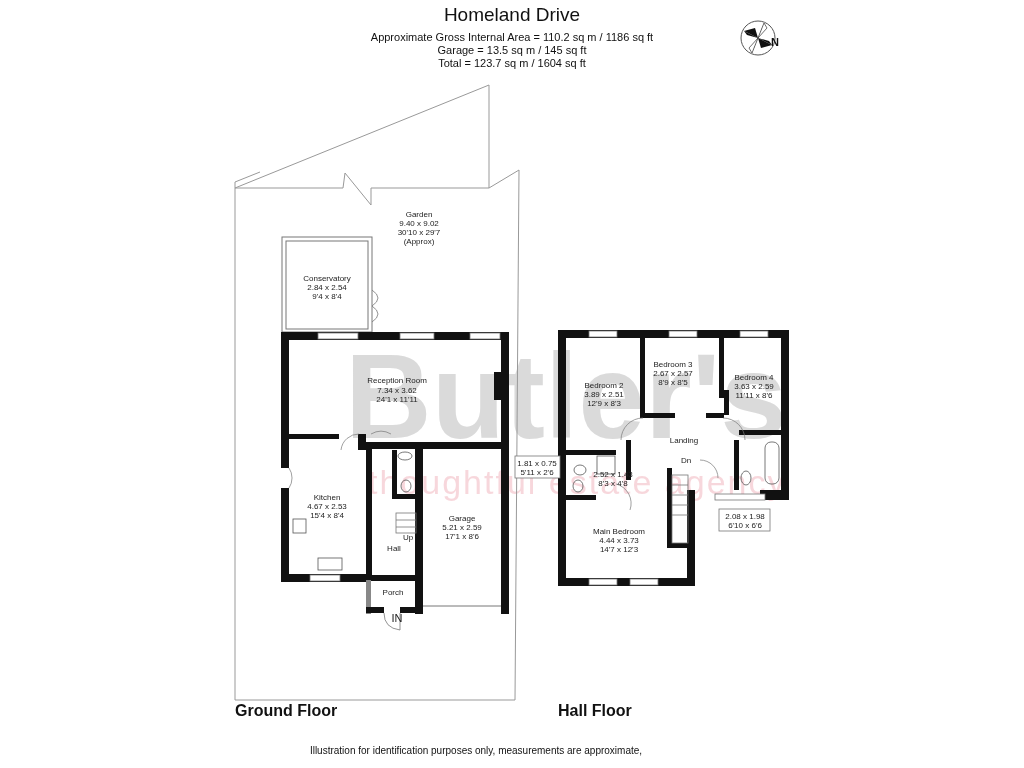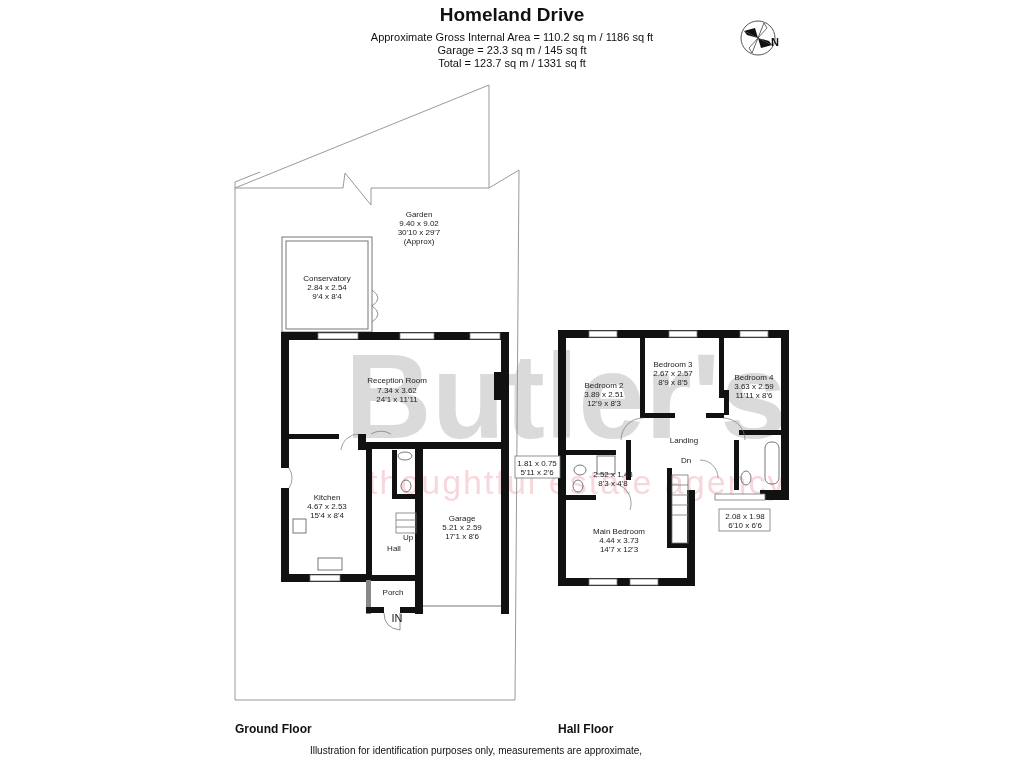--- a/index.html
+++ b/index.html
@@ -1,34 +1,34 @@
 <!DOCTYPE html>
 <html><head>
 <meta charset="utf-8">
 <style>
   html, body { margin:0; padding:0; background:#fff; }
   body { width:1024px; height:768px; position:relative; overflow:hidden; font-family:"Liberation Sans", sans-serif; color:#111; }
-  .title { position:absolute; left:0; width:1024px; top:4px; text-align:center; font-weight:bold; font-size:19px; }
+  .title { position:absolute; left:0; width:1024px; top:4px; text-align:center; font-weight:normal; font-size:19px; }
   .sub { position:absolute; left:0; width:1024px; text-align:center; font-size:11px; line-height:13px; }
   .compass { position:absolute; left:738px; top:18px; width:40px; height:40px; }
   .compass-n { position:absolute; left:771px; top:36px; font-size:11px; font-weight:bold; }
   svg.plan { position:absolute; left:0; top:0; }
-  .floor-label { position:absolute; top:702px; font-size:12px; font-weight:bold;margin-top:20px; }
+  .floor-label { position:absolute; top:702px; font-size:16px; font-weight:bold; }
   .footer { position:absolute; left:0; width:952px; top:745px; text-align:center; font-size:10px; line-height:11px; }
   .rl { font-family:"Liberation Sans", sans-serif; font-size:8px; fill:#222; text-anchor:middle; }
   .wm { font-family:"Liberation Sans", sans-serif; font-weight:bold; font-size:120px; fill:#bdbdbd; opacity:.55; }
   .wm2 { font-family:"Liberation Sans", sans-serif; font-size:34px; fill:#f2b8c0; opacity:.55; letter-spacing:2px; }
 </style>
 </head>
 <body>
 
 <div class="title">Homeland Drive</div>
 <div class="sub" style="top:31px">Approximate Gross Internal Area = 110.2 sq m / 1186 sq ft</div>
-<div class="sub" style="top:44px">Garage = 23.3 sq m / 145 sq ft</div>
-<div class="sub" style="top:57px">Total = 123.7 sq m / 1331 sq ft</div>
+<div class="sub" style="top:44px">Garage = 13.5 sq m / 145 sq ft</div>
+<div class="sub" style="top:57px">Total = 123.7 sq m / 1604 sq ft</div>
 
 <svg class="compass" viewBox="0 0 40 40">
   <circle cx="20" cy="20" r="17" fill="none" stroke="#555" stroke-width="1"></circle>
   <polygon points="6,13 20,20 9,17" fill="#111"></polygon>
   <polygon points="6,13 20,20 17,10" fill="#111"></polygon>
   <polygon points="34,27 20,20 31,23" fill="#111"></polygon>
   <polygon points="34,27 20,20 23,30" fill="#111"></polygon>
   <polygon points="26,5 20,20 24,11" fill="#111"></polygon>
   <polygon points="26,5 20,20 29,10" fill="#fff" stroke="#111" stroke-width=".6"></polygon>
   <polygon points="14,35 20,20 16,29" fill="#111"></polygon>

